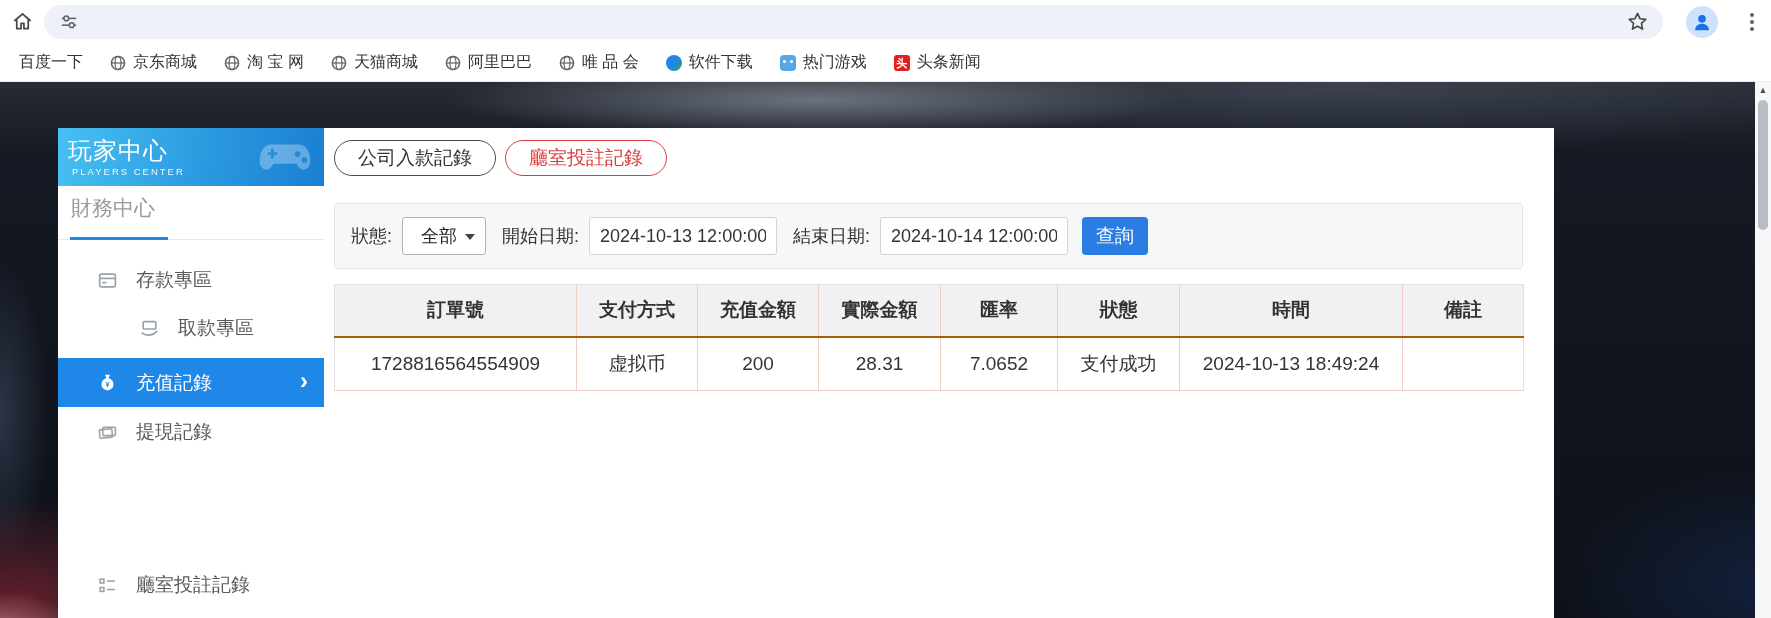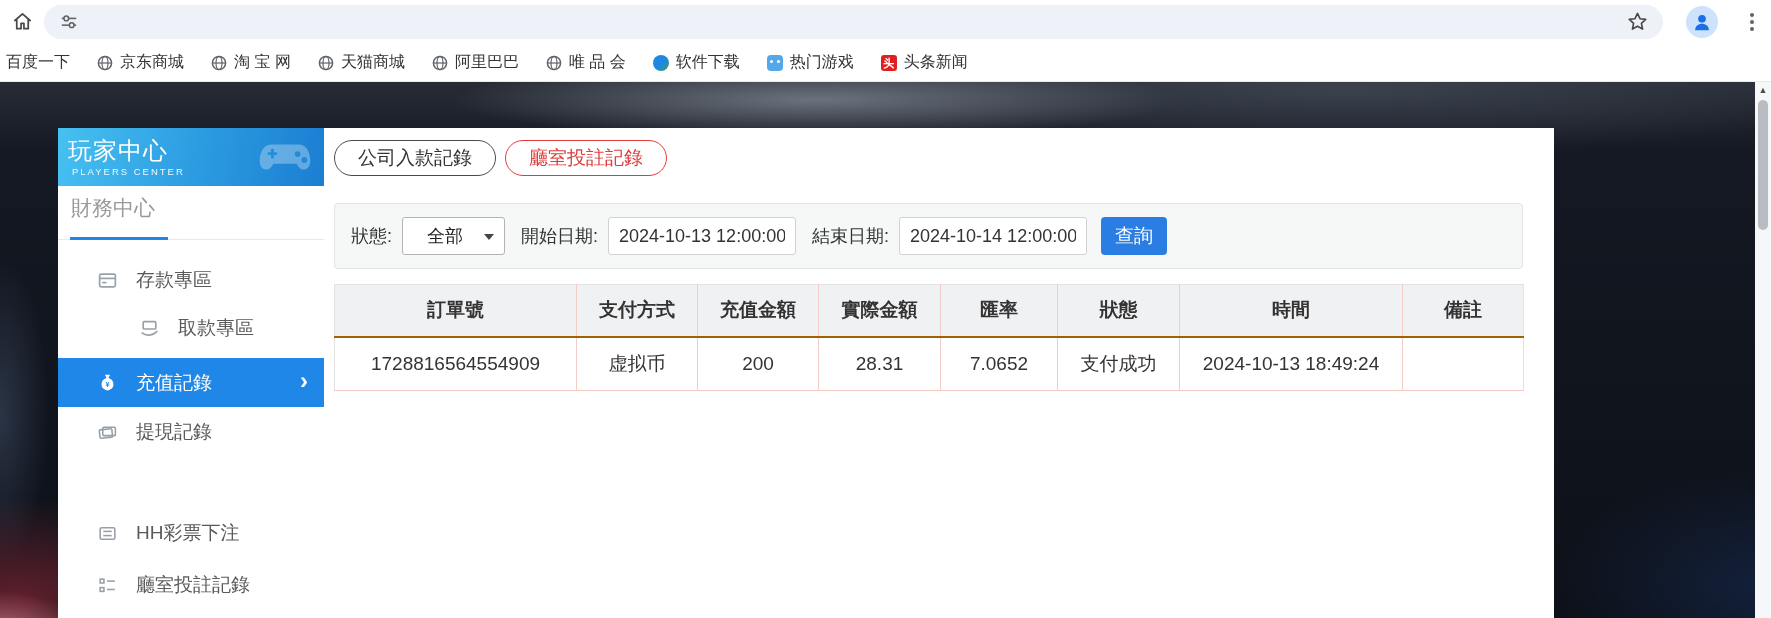--- a/index.html
+++ b/index.html
@@ -10,21 +10,21 @@
   .topbar{position:absolute;left:0;top:0;width:1771px;height:44px;background:#fff;}
   .home-btn{position:absolute;left:8px;top:9px;width:28px;height:28px;display:flex;align-items:center;justify-content:center;}
   .urlbar{position:absolute;left:44px;top:5px;width:1619px;height:34px;background:#eef1f8;border-radius:17px;display:flex;align-items:center;}
   .tune{margin-left:16px;display:flex;align-items:center;}
   .url-text{margin-left:18px;font-size:20px;color:#202124;white-space:nowrap;}
   .star{position:absolute;right:14px;top:5px;display:flex;align-items:center;}
   .avatar{position:absolute;left:1686px;top:6px;width:32px;height:32px;border-radius:50%;background:#cfe2fc;display:flex;align-items:center;justify-content:center;}
   .kebab{position:absolute;left:1742px;top:11px;width:20px;height:22px;display:flex;flex-direction:column;align-items:center;justify-content:space-between;padding:2px 0;}
   .kebab i{width:4px;height:4px;border-radius:50%;background:#5f6368;}
 
-  .bookmarks{position:absolute;left:0;top:44px;width:1771px;height:38px;background:#fff;border-bottom:1px solid #e8eaed;display:flex;align-items:center;padding-left:6px;gap:27px;}
+  .bookmarks{position:absolute;left:0;top:44px;width:1771px;height:38px;background:#fff;border-bottom:1px solid #e8eaed;display:flex;align-items:center;padding-left:19px;gap:27px;}
   .bm{display:flex;align-items:center;gap:7px;font-size:16px;color:#333;white-space:nowrap;}
   .fav{width:16px;height:16px;display:inline-flex;align-items:center;justify-content:center;flex:0 0 auto;}
   .fav.sw{border-radius:50%;background:linear-gradient(135deg,#1e88e5 55%,#43a047 100%);}
   .fav.game{border-radius:4px;background:#54a7e8;position:relative;}
   .fav.game::before{content:"";position:absolute;left:3px;top:5px;width:3px;height:3px;border-radius:50%;background:#fff;box-shadow:7px 0 0 #fff;}
   .fav.tt{border-radius:3px;background:#e02020;color:#fff;font-size:11px;font-weight:bold;line-height:16px;}
 
   
   .page-bg{position:absolute;left:0;top:82px;width:1771px;height:536px;background-color:#10141c;
     background-image:
@@ -59,21 +59,21 @@
   .menu-item.active .chev{position:absolute;right:16px;top:50%;transform:translateY(-58%);font-size:24px;color:#fff;font-weight:bold;}
 
   
   .main{position:absolute;left:276px;top:0;width:1189px;height:490px;}
   .tabs{position:absolute;left:0;top:12px;display:flex;gap:9px;}
   .tab{height:36px;line-height:34px;padding:0 23px;border-radius:18px;font-size:19px;border:1px solid #4a4a4a;color:#333;background:#fff;cursor:pointer;white-space:nowrap;}
   .tab.active{border-color:#e03b3b;color:#e03b3b;}
 
   .filterbar{position:absolute;left:0;top:75px;width:1189px;height:66px;background:#f6f7f7;border:1px solid #e3e4e5;border-radius:4px;display:flex;align-items:center;padding-left:16px;}
   .flabel{font-size:18px;color:#333;white-space:nowrap;}
-  .fselect{position:relative;margin-left:10px;width:103px;height:38px;background:#fff;border:1px solid #b3b3b3;border-radius:3px;font-size:18px;color:#222;display:flex;align-items:center;padding-left:24px;cursor:pointer;}
+  .fselect{position:relative;margin-left:10px;width:84px;height:38px;background:#fff;border:1px solid #b3b3b3;border-radius:3px;font-size:18px;color:#222;display:flex;align-items:center;padding-left:18px;cursor:pointer;}
   .fselect .car{position:absolute;right:10px;top:16px;width:0;height:0;border-left:5px solid transparent;border-right:5px solid transparent;border-top:6px solid #444;}
   .finput{margin-left:10px;width:188px;height:38px;background:#fff;border:1px solid #d2d2d2;border-radius:3px;font-size:18px;color:#333;padding:15px 10px;}
   .gap{width:16px;flex:0 0 auto;}
   .search-btn{margin-left:14px;width:66px;height:38px;background:#2a7de2;border:none;border-radius:4px;color:#fff;font-size:19px;cursor:pointer;}
 
   table.rec{position:absolute;left:0;top:156px;width:1189px;border-collapse:collapse;table-layout:fixed;}
   table.rec th{height:52px;background:#f0f1f3;font-size:19px;font-weight:bold;color:#333;border-right:1px solid #f3ccc6;border-bottom:2px solid #a16207;text-align:center;}
   table.rec td{height:54px;background:#fff;font-size:19px;color:#333;border-right:1px solid #f3ccc6;border-bottom:1px solid #f3ccc6;text-align:center;}
   table.rec th:last-child, table.rec td:last-child{border-right:none;}
   table.rec{border:1px solid #e2e2e2;}
@@ -249,30 +249,20 @@
         <span class="chev">›</span>
       </div>
       <div class="menu-item" style="top:279px;">
         <span class="mi">
             <svg viewBox="0 0 20 20" width="21" height="21" fill="none" stroke="#98a0a8" stroke-width="1.5">
               <rect x="2.5" y="7" width="12" height="8" rx="1" transform="rotate(-6 8 11)"></rect>
               <rect x="5.5" y="5" width="12" height="8" rx="1"></rect>
             </svg>
           </span>
         <span>提現記錄</span>
-      </div>
-      <div class="menu-item" style="top:380px;">
-        <span class="mi">
-            <svg viewBox="0 0 20 20" width="21" height="21" fill="none" stroke="#98a0a8" stroke-width="1.5">
-              <rect x="3" y="4.5" width="14" height="11" rx="1.5"></rect>
-              <line x1="6" y1="8" x2="14" y2="8"></line>
-              <line x1="6" y1="12" x2="14" y2="12"></line>
-            </svg>
-          </span>
-        <span>HH彩票下注</span>
       </div>
       <div class="menu-item" style="top:432px;">
         <span class="mi">
             <svg viewBox="0 0 20 20" width="21" height="21" fill="none" stroke="#98a0a8" stroke-width="1.5">
               <rect x="3" y="4" width="3.6" height="3.6"></rect>
               <rect x="3" y="12" width="3.6" height="3.6"></rect>
               <line x1="9.5" y1="5.8" x2="17" y2="5.8"></line>
               <line x1="9.5" y1="13.8" x2="17" y2="13.8"></line>
             </svg>
           </span>

